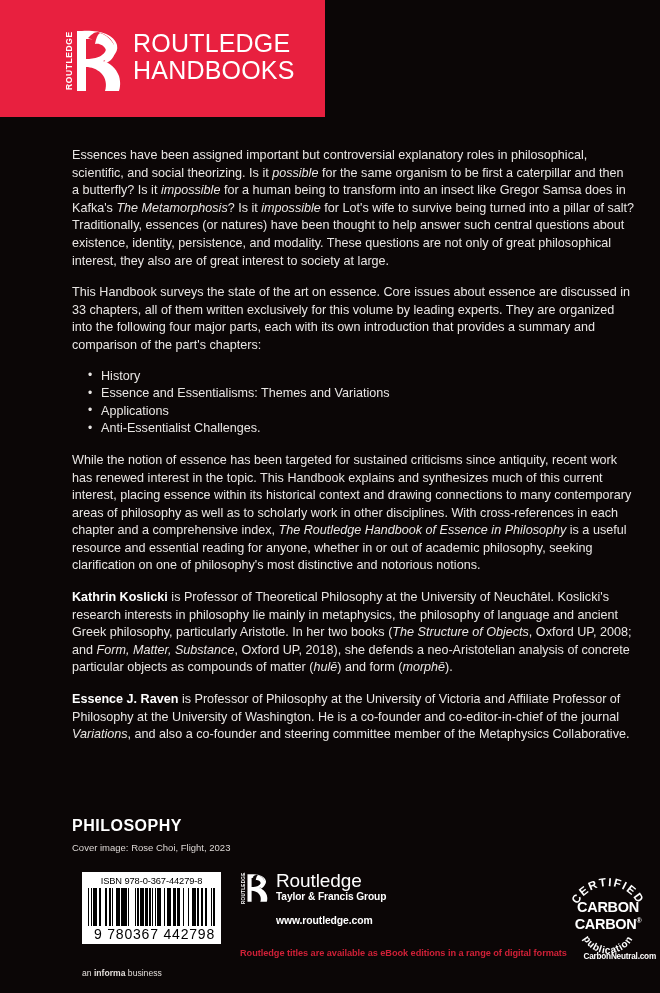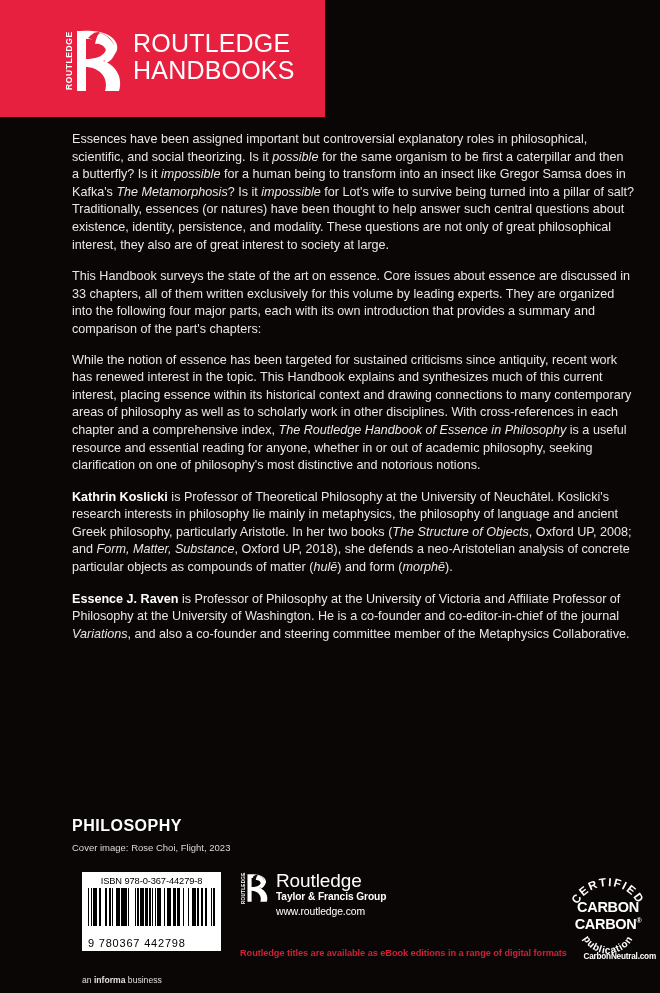--- a/index.html
+++ b/index.html
@@ -60,21 +60,21 @@
     letter-spacing: 0.2px;
     color: #ffffff;
     font-weight: 400;
   }
   .series-title div { white-space: nowrap; }
 
   
   .blurb {
     position: absolute;
     left: 72px;
-    top: 131px;
+    top: 147px;
     width: 562px;
   }
   .blurb p {
     margin: 0 0 14px 0;
     font-size: 12.6px;
     line-height: 17.6px;
     color: #e9e6e4;
     text-align: left;
   }
   .blurb p.tight { margin-bottom: 13px; }
@@ -147,24 +147,24 @@
   }
   .bars {
     height: 38px;
     display: flex;
     align-items: flex-end;
     gap: 0;
   }
   .bars i { display: block; background: #000; height: 100%; }
   .barcode-digits {
     color: #000;
-    font-size: 11px;
-    text-align: left;
+    font-size: 14px;
+    text-align: right;
     letter-spacing: 0.8px;
-    margin-top: 11px;
+    margin-top: 0;
     white-space: nowrap;
   }
   .informa {
     margin-top: 24px;
     font-size: 8.6px;
     color: #e3dedb;
   }
   .informa b { font-weight: bold; }
 
   .publisher-block {
@@ -198,24 +198,24 @@
     letter-spacing: -0.1px;
   }
   .pub-sub {
     font-size: 10.2px;
     line-height: 12px;
     color: #ffffff;
     font-weight: bold;
     letter-spacing: -0.1px;
   }
   .pub-url {
-    margin-top: 3px;
+    margin-top: 12px;
     font-size: 10.4px;
     color: #ffffff;
-    font-weight: normal;
+    font-weight: bold;
     letter-spacing: -0.1px;
   }
   .ebook-note {
     position: absolute;
     left: 240px;
     top: 948px;
     font-size: 9.2px;
     color: #cf2037;
     font-weight: bold;
     letter-spacing: -0.05px;
@@ -269,20 +269,26 @@
   </div>
   <div class="series-title">
     <div>ROUTLEDGE</div>
     <div>HANDBOOKS</div>
   </div>
 </div>
 
 <div class="blurb">
   <p>Essences have been assigned important but controversial explanatory roles in philosophical, scientific, and social theorizing. Is it <em>possible</em> for the same organism to be first a caterpillar and then a butterfly? Is it <em>impossible</em> for a human being to transform into an insect like Gregor Samsa does in Kafka's <em>The Metamorphosis</em>? Is it <em>impossible</em> for Lot's wife to survive being turned into a pillar of salt? Traditionally, essences (or natures) have been thought to help answer such central questions about existence, identity, persistence, and modality. These questions are not only of great philosophical interest, they also are of great interest to society at large.</p>
   <p class="tight">This Handbook surveys the state of the art on essence. Core issues about essence are discussed in 33 chapters, all of them written exclusively for this volume by leading experts. They are organized into the following four major parts, each with its own introduction that provides a summary and comparison of the part's chapters:</p>
+  <ul class="parts-list">
+    <li>History</li>
+    <li>Essence and Essentialisms: Themes and Variations</li>
+    <li>Applications</li>
+    <li>Anti-Essentialist Challenges.</li>
+  </ul>
   <p>While the notion of essence has been targeted for sustained criticisms since antiquity, recent work has renewed interest in the topic. This Handbook explains and synthesizes much of this current interest, placing essence within its historical context and drawing connections to many contemporary areas of philosophy as well as to scholarly work in other disciplines. With cross-references in each chapter and a comprehensive index, <em>The Routledge Handbook of Essence in Philosophy</em> is a useful resource and essential reading for anyone, whether in or out of academic philosophy, seeking clarification on one of philosophy's most distinctive and notorious notions.</p>
   <div class="bios">
     <p><strong>Kathrin Koslicki</strong> is Professor of Theoretical Philosophy at the University of Neuchâtel. Koslicki's research interests in philosophy lie mainly in metaphysics, the philosophy of language and ancient Greek philosophy, particularly Aristotle. In her two books (<em>The Structure of Objects</em>, Oxford UP, 2008; and <em>Form, Matter, Substance</em>, Oxford UP, 2018), she defends a neo-Aristotelian analysis of concrete particular objects as compounds of matter (<em>hulē</em>) and form (<em>morphē</em>).</p>
     <p><strong>Essence J. Raven</strong> is Professor of Philosophy at the University of Victoria and Affiliate Professor of Philosophy at the University of Washington. He is a co-founder and co-editor-in-chief of the journal <em>Variations</em>, and also a co-founder and steering committee member of the Metaphysics Collaborative.</p>
   </div>
 </div>
 
 <div class="subject">PHILOSOPHY</div>
 <div class="cover-credit">Cover image: Rose Choi, Flight, 2023</div>
 

